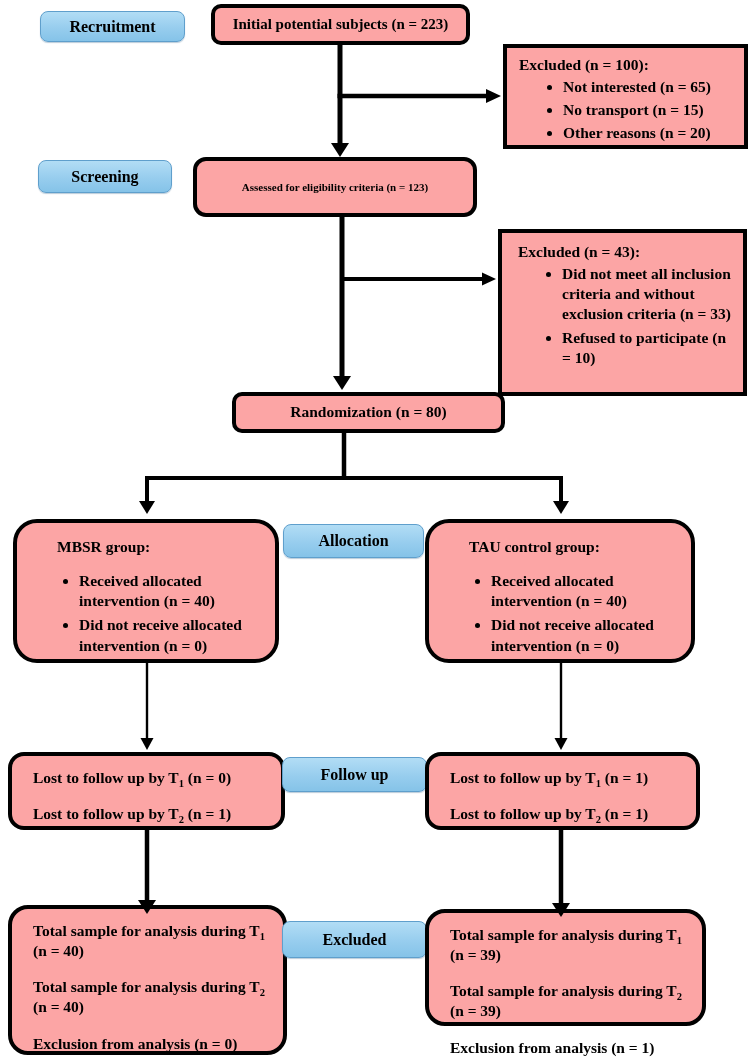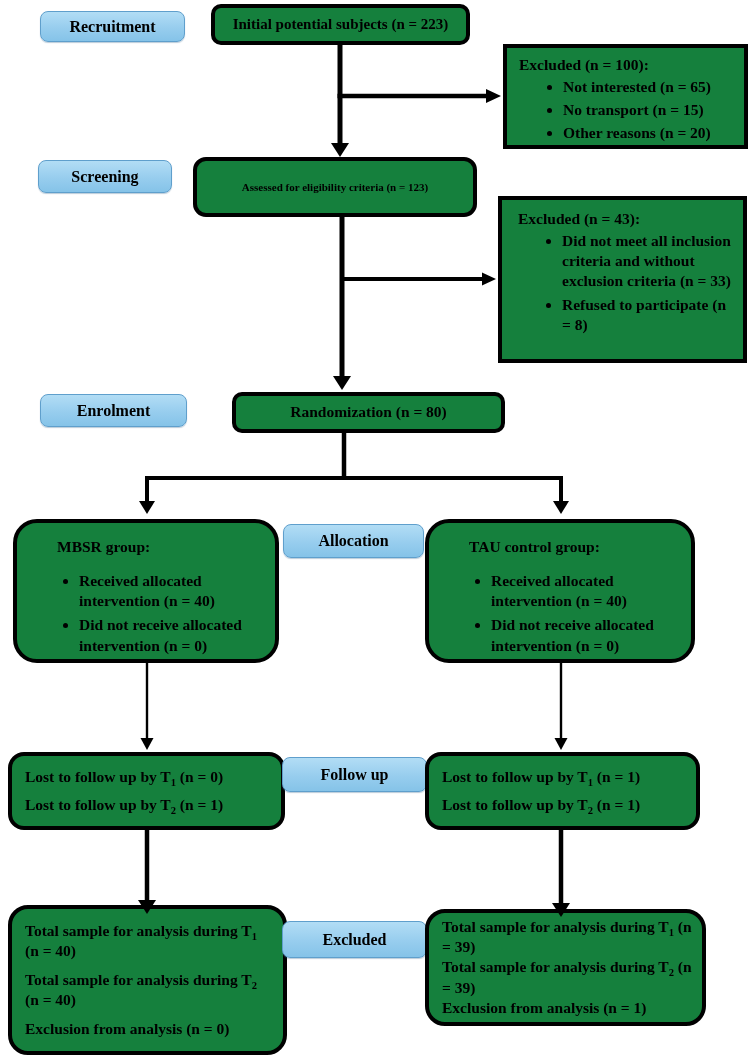--- a/index.html
+++ b/index.html
@@ -2,21 +2,21 @@
 <html><head>
 <meta charset="utf-8">
 <style>
   html,body{margin:0;padding:0;background:#ffffff;}
   .canvas{
     position:relative;width:750px;height:1062px;background:#ffffff;
     font-family:"Liberation Serif", serif;font-weight:bold;color:#000;
     overflow:hidden;
   }
   .box{
-    position:absolute;background:#15803d;border:3.5px solid #000;
+    position:absolute;background:#fca5a5;border:3.5px solid #000;
     box-sizing:border-box;font-size:15.5px;line-height:1.3;
   }
   .center{display:flex;align-items:center;justify-content:center;text-align:center;padding:0 4px;}
   .r10{border-radius:10px;}
   .r13{border-radius:13px;}
   .r16{border-radius:16px;}
   .r20{border-radius:20px;}
   .r24{border-radius:24px;}
   .stage{
     position:absolute;display:flex;align-items:center;justify-content:center;
@@ -26,21 +26,21 @@
     box-shadow:0 1px 1px rgba(60,110,150,.35);
   }
   .pad{padding:7px 8px 6px 16px;}
   .box-title{margin:0 0 2px 0;}
   ul.bullets{margin:2px 0 0 0;padding:0 0 0 44px;list-style:disc;}
   ul.bullets li{margin:0 0 3px 0;}
   .alloc-body{padding:14px 8px 8px 40px;}
   .alloc-body ul.bullets{padding-left:22px;margin-top:14px;}
   .alloc-body ul.bullets li{margin-bottom:4px;}
   .stack{display:flex;flex-direction:column;justify-content:space-evenly;padding:4px 10px 4px 13px;}
-  .stack .text-line{margin:0;}
+  .stack .text-line{margin:8px;}
   sub{font-size:0.68em;line-height:0;}
   svg.arrows{position:absolute;left:0;top:0;pointer-events:none;z-index:30;}
   .z-left{z-index:5;}
   .z-label{z-index:10;}
   .z-right{z-index:15;}
 </style>
 </head>
 <body>
 
 <div class="canvas">
@@ -55,29 +55,28 @@
       <li>Not interested (n = 65)</li>
       <li>No transport (n = 15)</li>
       <li>Other reasons (n = 20)</li>
     </ul>
   </div>
 
   <div class="stage" style="left:38px;top:160px;width:134px;height:33px;">Screening</div>
 
   <div class="box center r13" style="left:193px;top:157px;width:284px;height:60px;font-size:11px;border-width:4px;">Assessed for eligibility criteria (n = 123)</div>
 
-  <div class="box pad" style="left:498px;top:196px;width:249px;height:167px;border-width:4px;padding-top:9px;">
+  <div class="box pad" style="left:498px;top:229px;width:249px;height:167px;border-width:4px;padding-top:9px;">
     <div class="box-title">Excluded (n = 43):</div>
     <ul class="bullets">
       <li>Did not meet all inclusion criteria and without exclusion criteria (n = 33)</li>
-      <li>Refused to participate (n = 8)</li>
+      <li>Refused to participate (n = 10)</li>
     </ul>
   </div>
 
-  <div class="stage" style="left:40px;top:394px;width:147px;height:33px;">Enrolment</div>
 
   <div class="box center r10" style="left:232px;top:392px;width:273px;height:41px;border-width:4px;">Randomization (n = 80)</div>
 
   <div class="box r24 alloc-body z-left" style="left:13px;top:519px;width:266px;height:144px;border-width:4px;">
     <div class="box-title">MBSR group:</div>
     <ul class="bullets">
       <li>Received allocated intervention (n = 40)</li>
       <li>Did not receive allocated intervention (n = 0)</li>
     </ul>
   </div>

